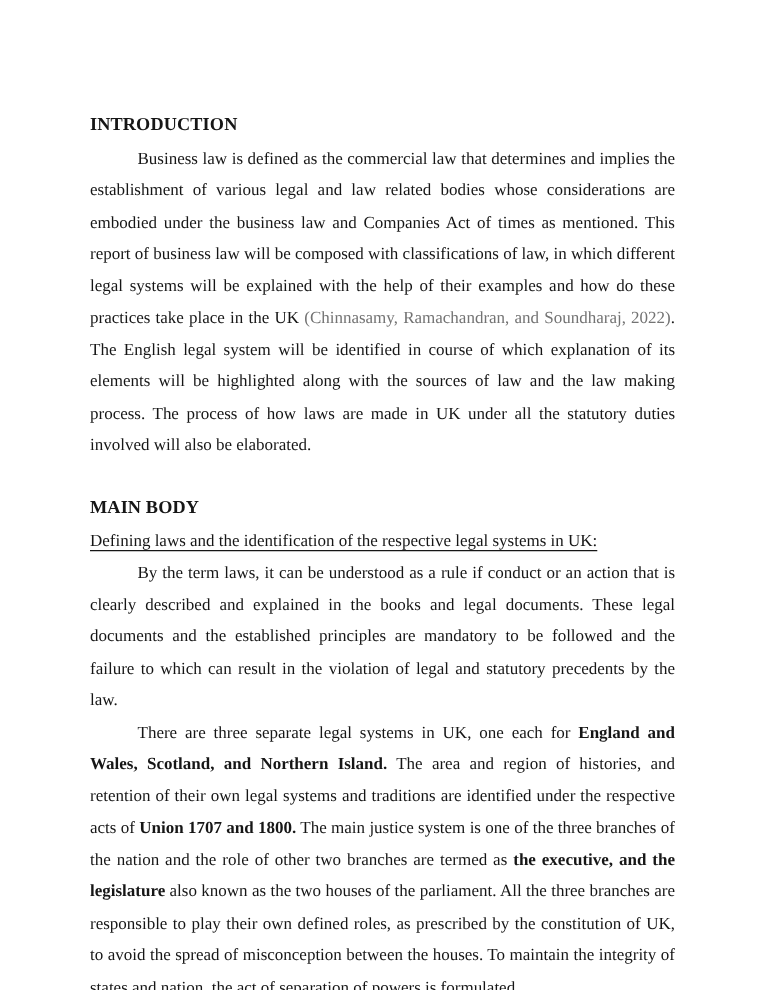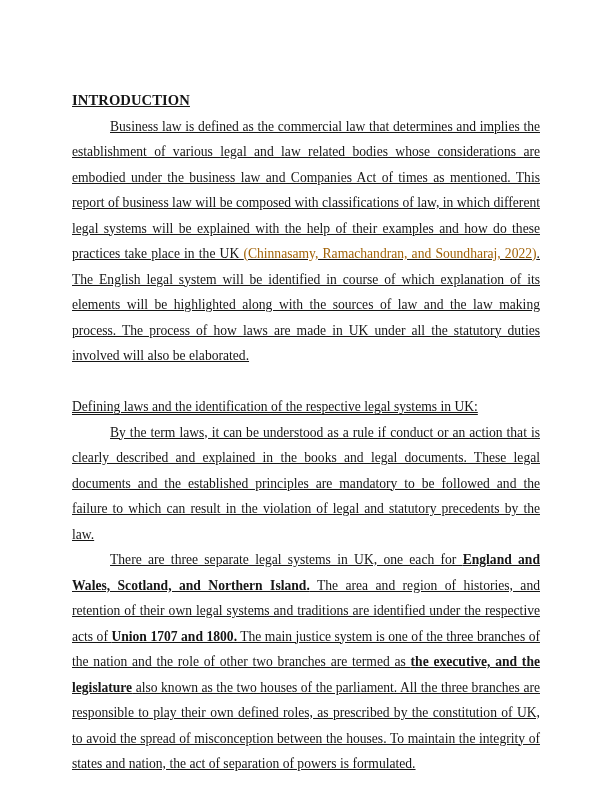--- a/index.html
+++ b/index.html
@@ -15,21 +15,20 @@
     color: #161616;
     -webkit-font-smoothing: antialiased;
   }
   .page {
     position: relative;
     width: 612px;
     height: 792px;
     box-sizing: border-box;
     padding: 88px 72px 0 72px;
     background: #ffffff;
-    text-decoration: underline;
   }
   .doc-body {
     width: 468px;
   }
   h1.heading {
     font-size: 14.6px;
     font-weight: bold;
     line-height: 25.5px;
     margin: 0 0 0 0;
     letter-spacing: 0.1px;
@@ -57,35 +56,36 @@
     text-underline-offset: 2.5px;
     text-decoration-thickness: 0.8px;
   }
   .spacer {
     height: 25.5px;
   }
   .b {
     font-weight: bold;
   }
   .cite {
-    color: #a16207;
+    color: #737373;
   }
 </style>
 </head>
 <body>
 
 <div class="page">
   <div class="doc-body">
 
     <h1 class="heading">INTRODUCTION</h1>
 
     <p class="para indent"><span>Business law is defined as the commercial law that determines and implies the establishment of various legal and law related bodies whose considerations are embodied under the business law and Companies Act of times as mentioned. This report of business law will be composed with classifications of law, in which different legal systems will be explained with the help of their examples and how do these practices take place in the UK </span><span class="cite">(Chinnasamy, Ramachandran, and Soundharaj,  2022)</span><span>. The English legal system will be identified in course of which explanation of its elements will be highlighted along with the sources of law and the law making process. The process of how laws are made in UK under all the statutory duties involved will also be elaborated.</span></p>
 
     <div class="spacer"></div>
 
+    <h1 class="heading">MAIN BODY</h1>
 
 
     <p class="para underlined">Defining laws and the identification of the respective legal systems in UK:</p>
 
     <p class="para indent"><span>By the term laws, it can be understood as a rule if conduct or an action that is clearly described and explained in the books and legal documents. These legal documents and the established principles are mandatory to be followed and the failure to which can result in the violation of legal and statutory precedents by the law.</span></p>
 
     <p class="para indent"><span>There are three separate legal systems in UK, one each for </span><span class="b">England and Wales, Scotland, and Northern Island.</span><span> The area and region of histories, and retention of their own legal systems and traditions are identified under the respective acts of </span><span class="b">Union 1707 and 1800.</span><span> The main justice system is one of the three branches of the nation and the role of other two branches are termed as </span><span class="b">the executive, and the legislature</span><span> also known as the two houses of the parliament. All the three branches are responsible to play their own defined roles, as prescribed by the constitution of UK, to avoid the spread of misconception between the houses. To maintain the integrity of states and nation, the act of separation of powers is formulated.</span></p>
 
   </div>
 </div>

